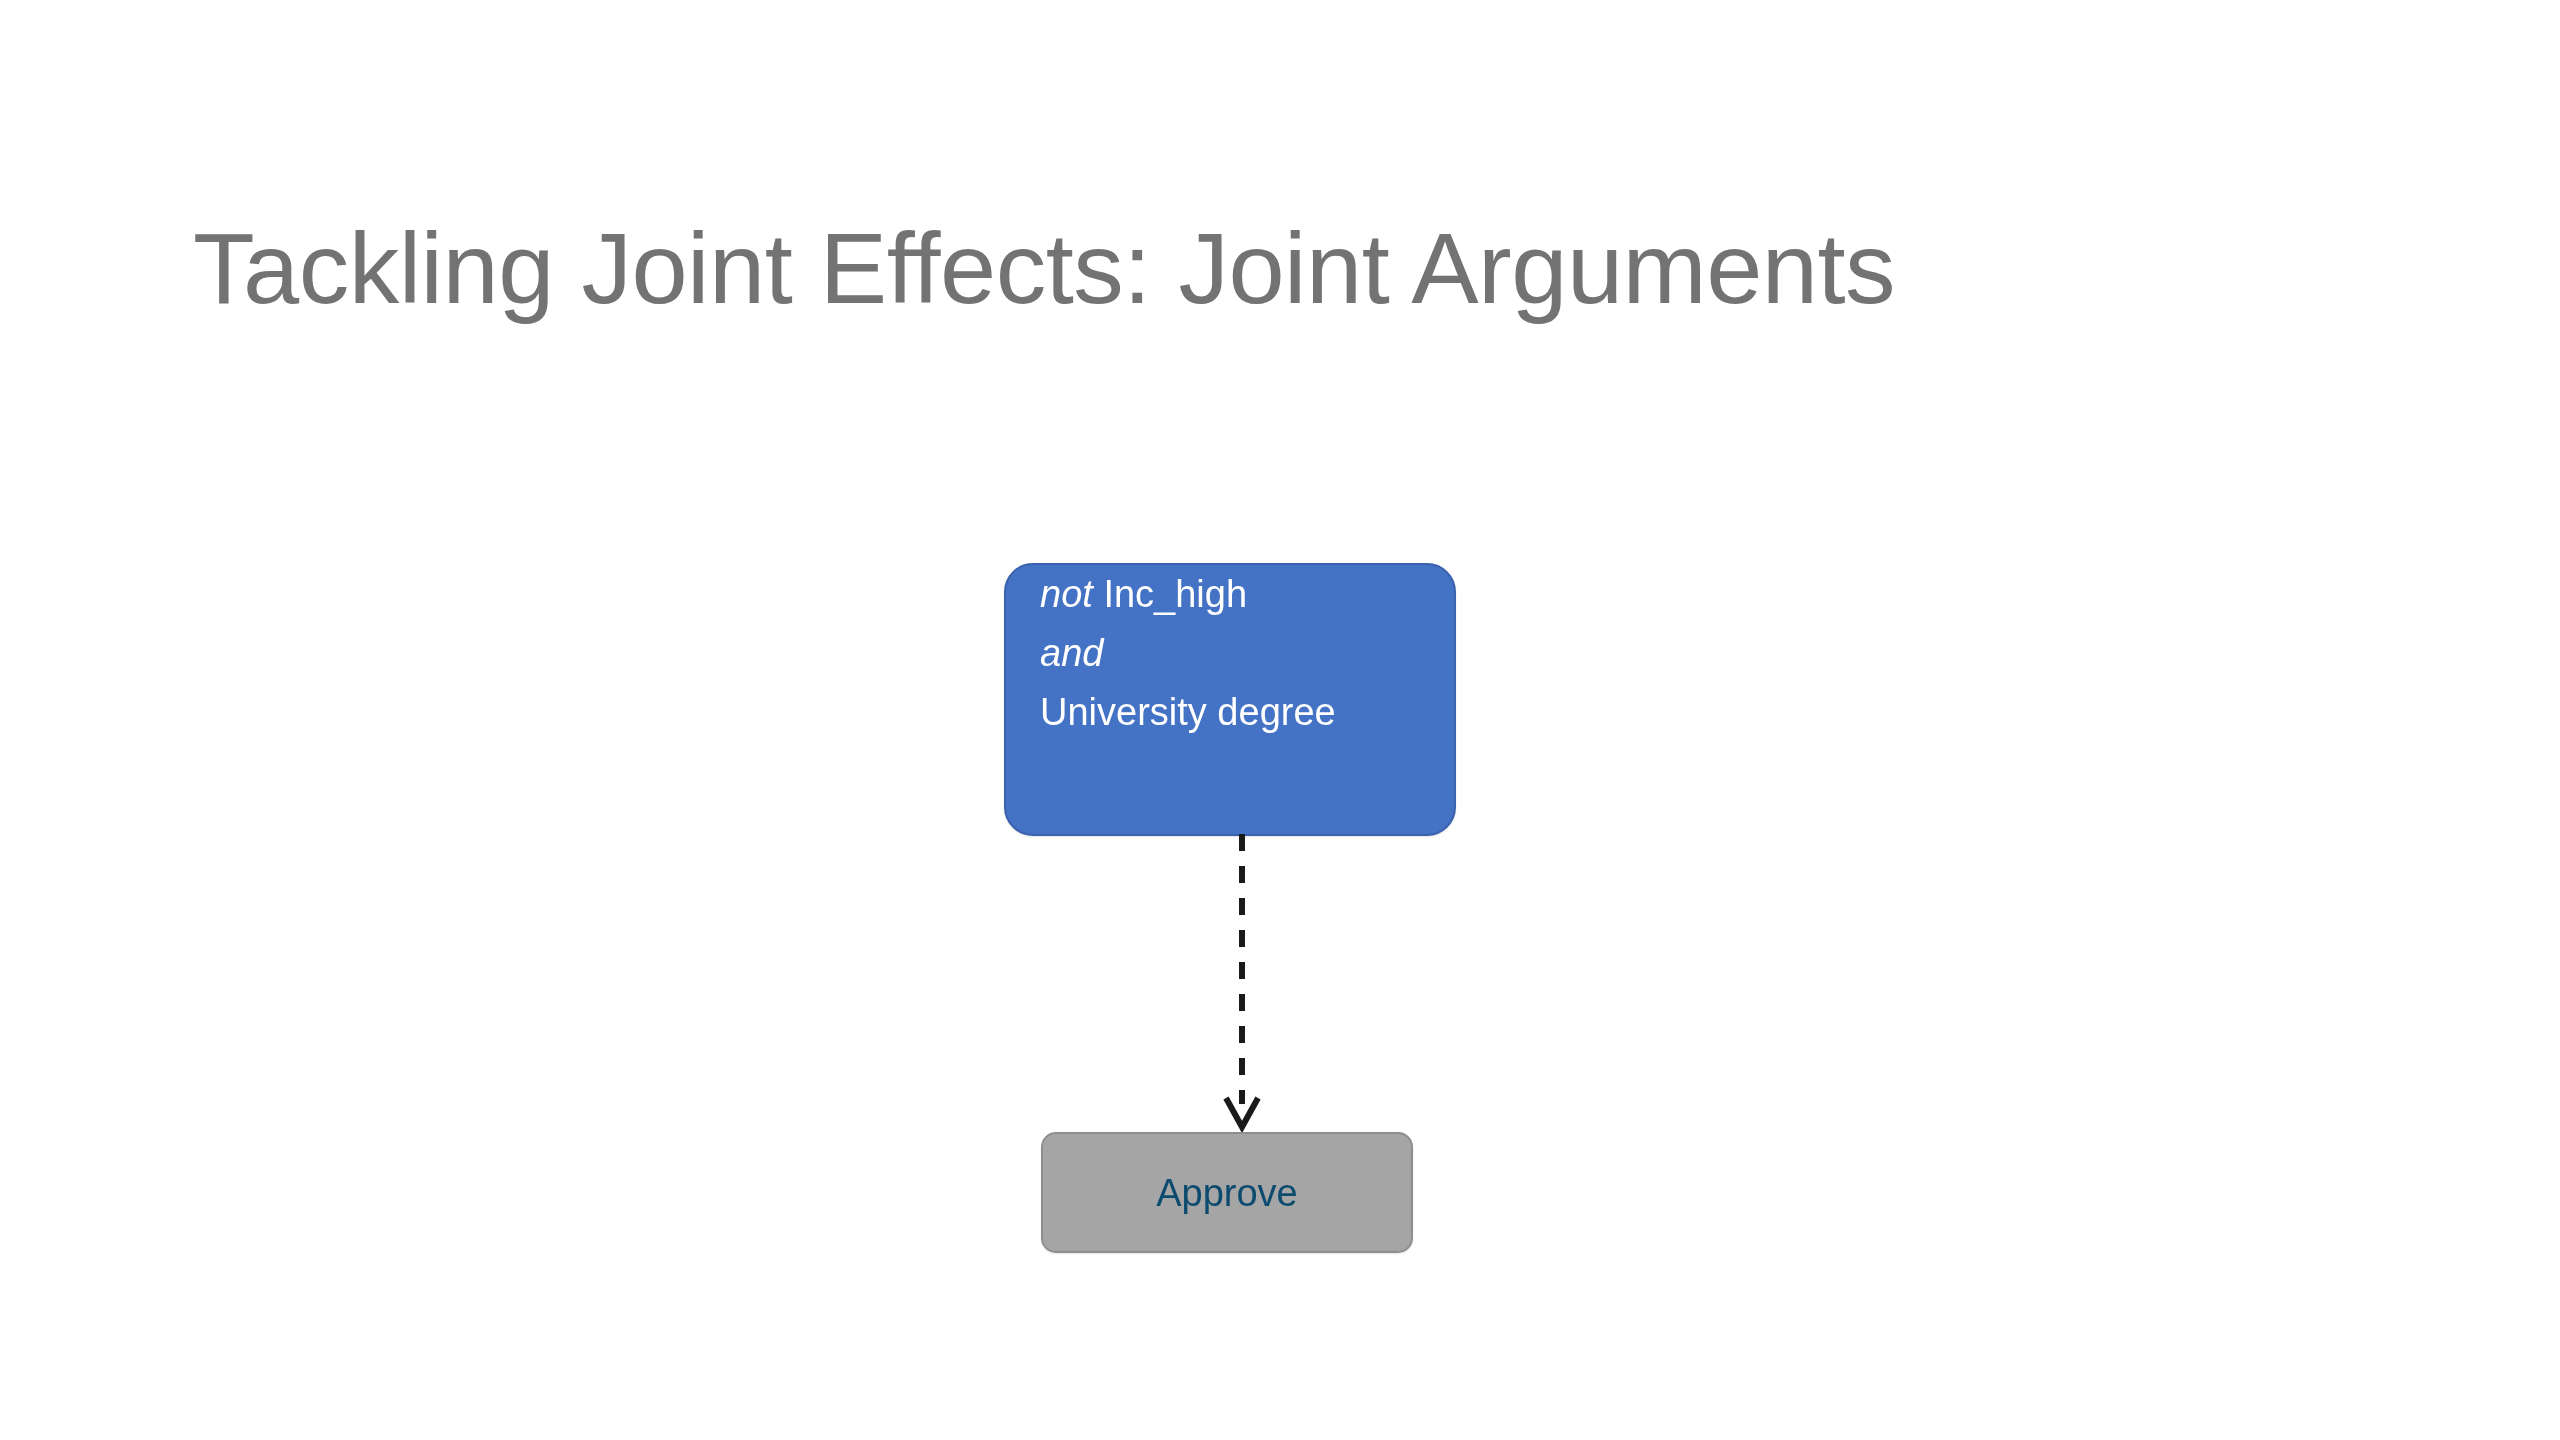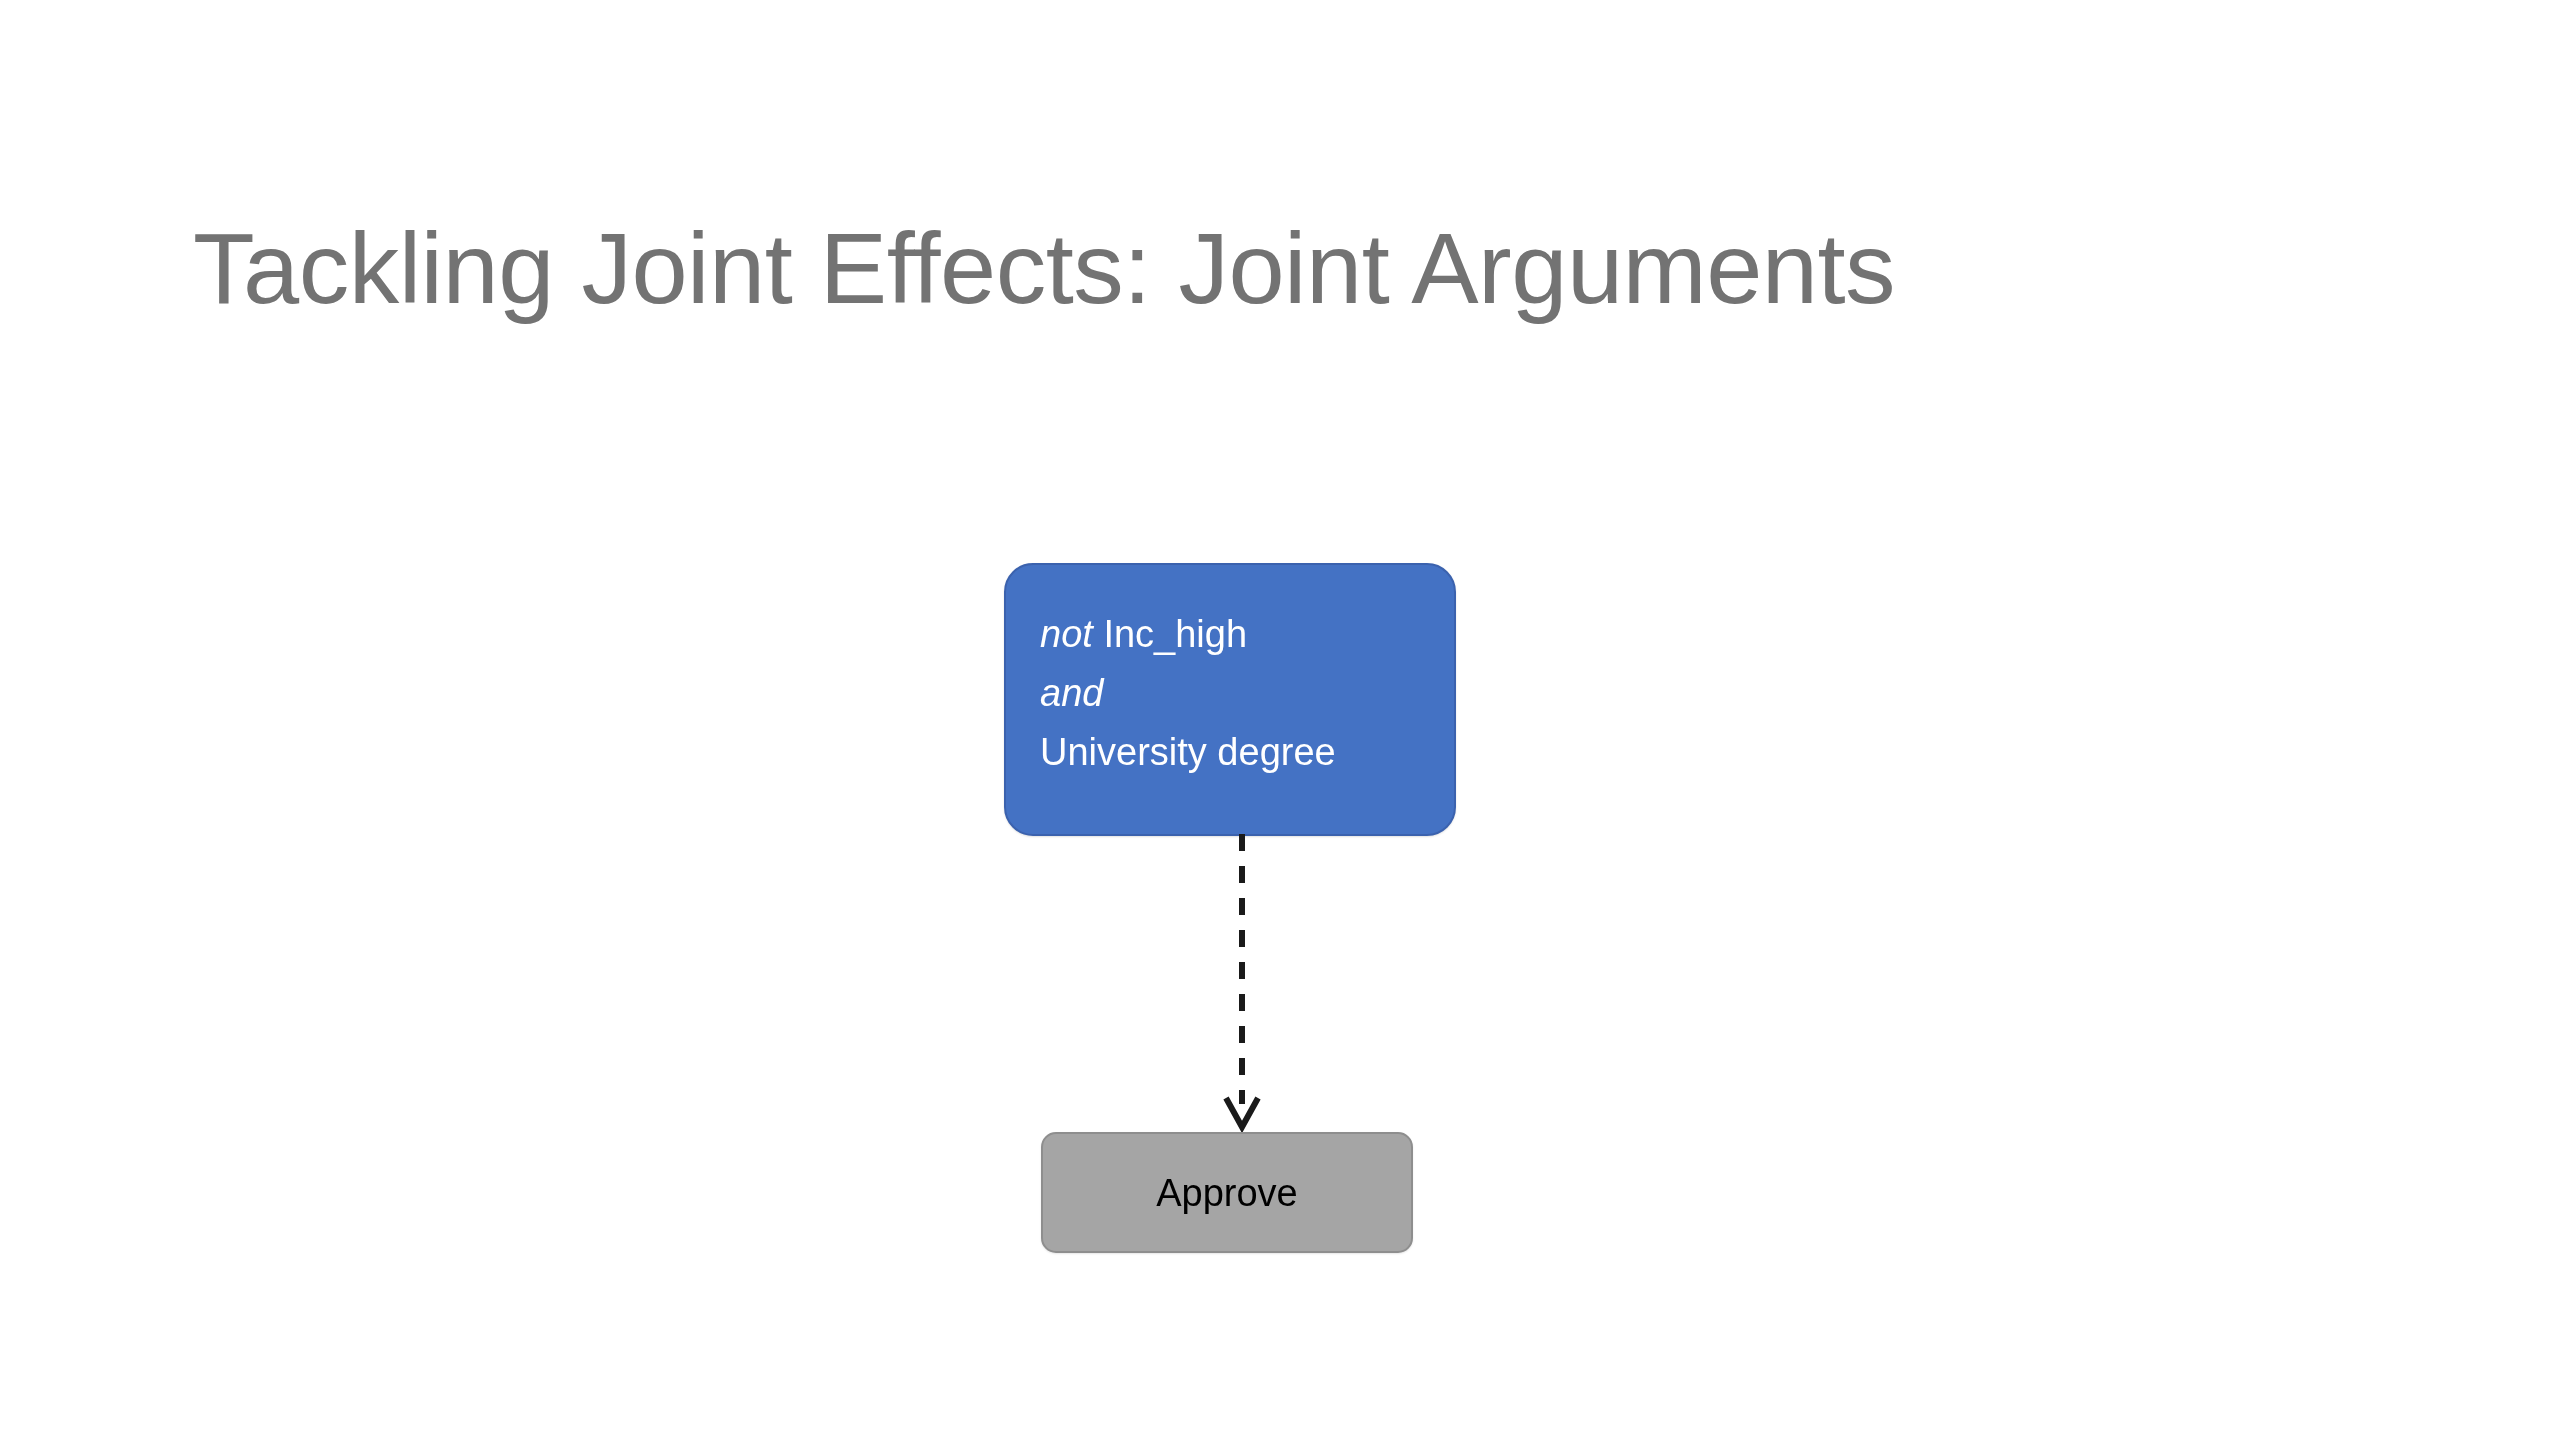--- a/index.html
+++ b/index.html
@@ -50,21 +50,20 @@
     left: 1004px;
     top: 563px;
     width: 452px;
     height: 273px;
     box-sizing: border-box;
     background: #4472c4;
     border: 2px solid #3b62ae;
     border-radius: 29px;
     display: flex;
     flex-direction: column;
-    justify-content: center;
     align-items: flex-start;
     padding: 0 0 12px 34px;
     box-shadow: 0 1px 2px rgba(0,0,0,0.12);
   }
   .cond-line {
     color: #ffffff;
     font-size: 38px;
     line-height: 59px;
     white-space: nowrap;
     font-weight: 400;
@@ -93,21 +92,21 @@
     box-sizing: border-box;
     background: #a5a5a5;
     border: 2px solid #8e8e8e;
     border-radius: 15px;
     display: flex;
     justify-content: center;
     align-items: center;
     box-shadow: 0 1px 2px rgba(0,0,0,0.10);
   }
   #action-label {
-    color: #000000;
+    color: #0c4a6e;
     font-size: 38px;
     line-height: 1;
     font-weight: 400;
     white-space: nowrap;
   }
 </style>
 </head>
 <body>
 
 <div id="slide">

